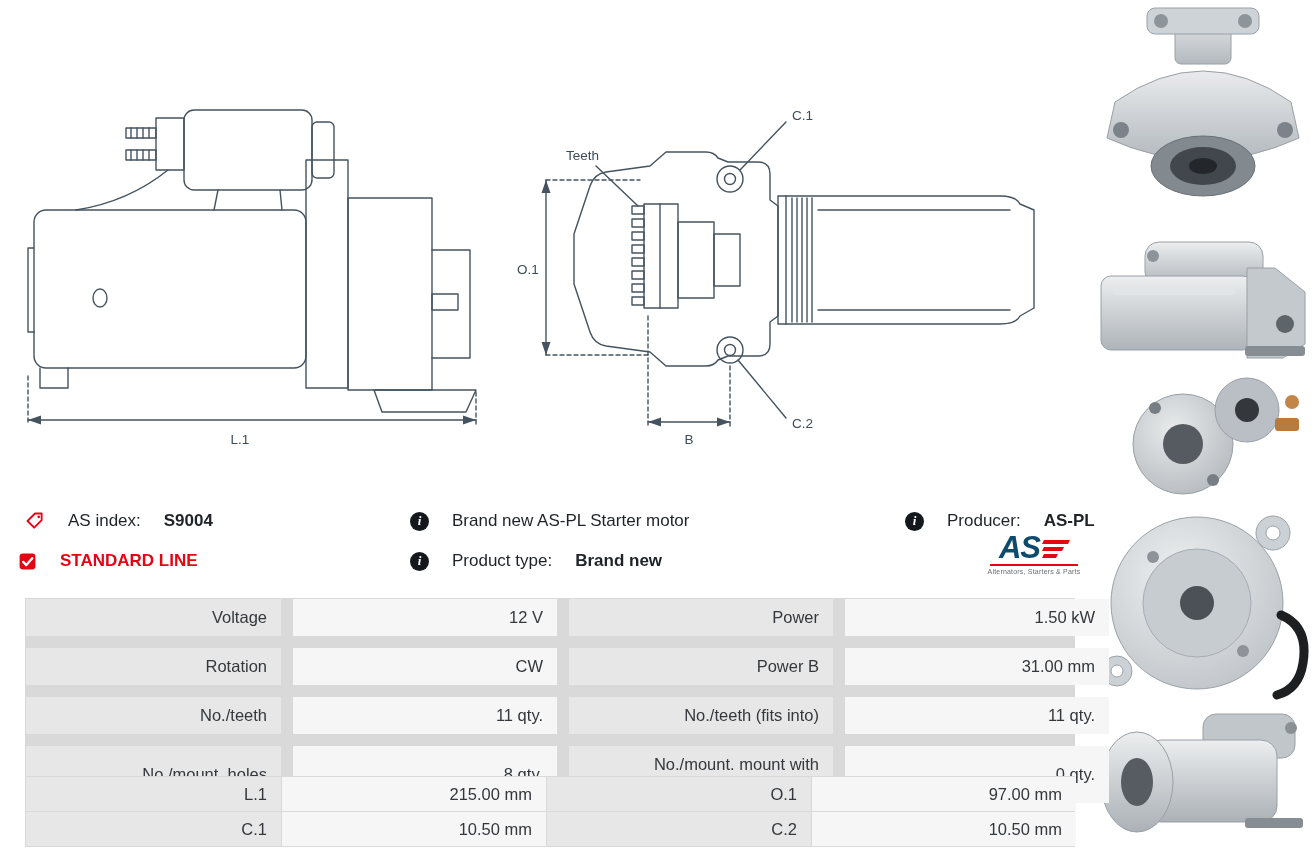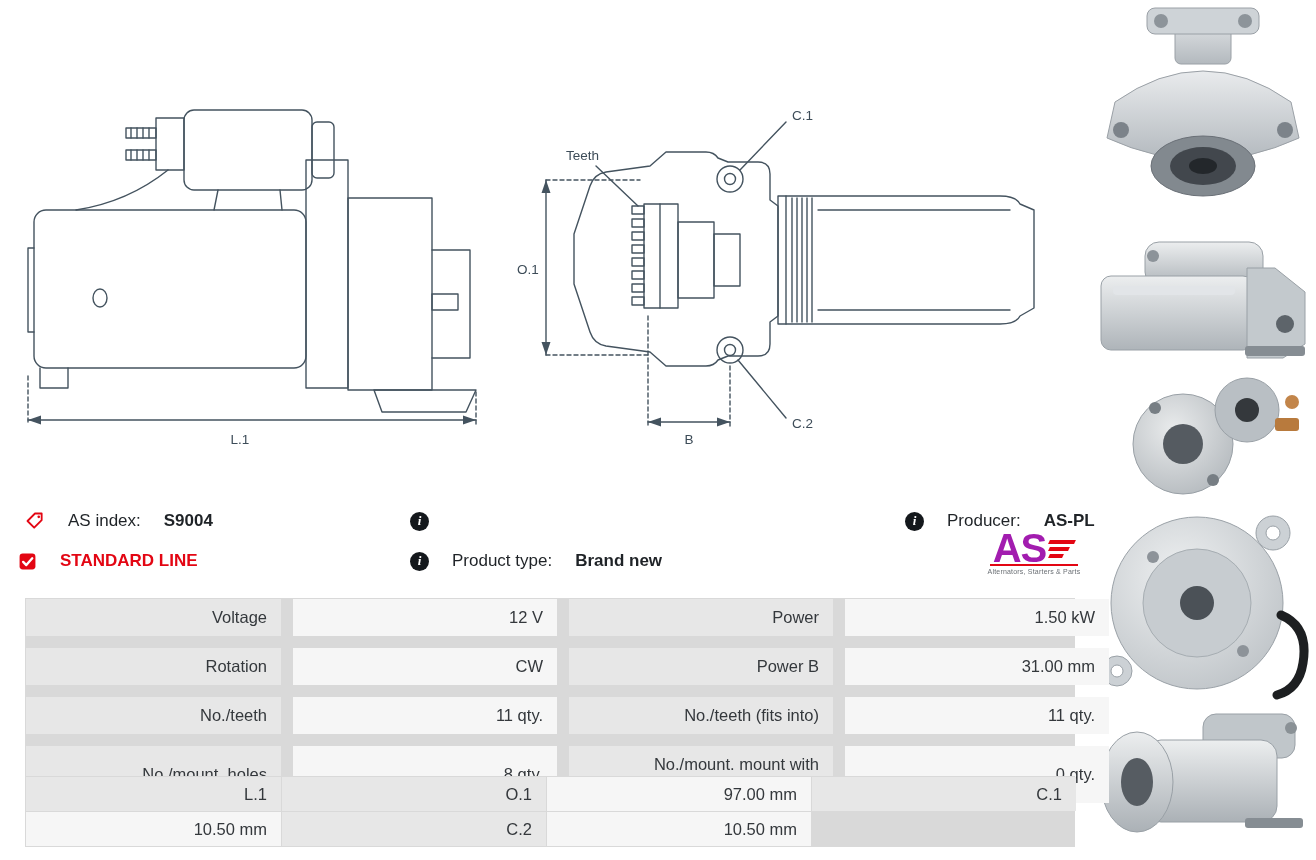--- a/index.html
+++ b/index.html
@@ -38,22 +38,22 @@
     font-style:italic; font-weight:bold; font-size:13px;
     flex:0 0 auto;
   }
   .bold { font-weight:bold; }
   .red-text { color:#e30613; font-weight:bold; }
 
   
   .as-logo { position:absolute; left:986px; top:534px; width:96px; text-align:center; }
   .as-logo-top { display:flex; align-items:flex-end; justify-content:center; gap:3px; }
   .as-logo-as {
-    font-size:40px; line-height:28px; font-weight:bold; 
-    color:#a21caf; letter-spacing:-1px;
+    font-size:31px; line-height:28px; font-weight:bold; font-style:italic;
+    color:#0c4a6e; letter-spacing:-1px;
   }
   .as-logo-bars { display:flex; flex-direction:column; gap:3px; margin-bottom:4px; }
   .as-logo-bars i { display:block; height:4px; background:#e30613; transform:skewX(-25deg); }
   .as-logo-bars i:nth-child(1){ width:26px; }
   .as-logo-bars i:nth-child(2){ width:20px; }
   .as-logo-bars i:nth-child(3){ width:14px; }
   .as-logo-rule { height:2px; background:#e30613; margin:2px 4px 2px 4px; }
   .as-logo-tagline { font-size:7px; color:#6a6f74; letter-spacing:0.2px; }
 
   
@@ -270,20 +270,21 @@
     <svg width="20" height="20" viewBox="0 0 24 24">
       <path d="M3 12 L12 3 h8 v8 L11 20 Z" fill="none" stroke="#e30613" stroke-width="2.2" stroke-linejoin="round"></path>
       <circle cx="16.5" cy="7" r="1.6" fill="#e30613"></circle>
     </svg>
     <span>AS index:</span>
     <span class="bold">S9004</span>
   </div>
 
   <div class="info-item" style="left:410px; top:508px;">
     <span class="info-icon">i</span>
+    <span>Brand new AS-PL Starter motor</span>
   </div>
 
   <div class="info-item" style="left:905px; top:508px;">
     <span class="info-icon">i</span>
     <span>Producer:</span>
     <span class="bold">AS-PL</span>
   </div>
 
   <div class="info-item" style="left:18px; top:548px;">
     <svg width="19" height="19" viewBox="0 0 24 24">
@@ -332,20 +333,21 @@
       <div class="cell label">No./mount. holes</div>
       <div class="cell">8 qty.</div>
       <div class="cell label narrow">No./mount. mount with thread</div>
       <div class="cell">0 qty.</div>
     </div>
   </div>
 
   <div class="spec spec-b">
     <div class="spec-grid">
       <div class="cell label">L.1</div>
+      <div class="cell">215.00 mm</div>
       <div class="cell label">O.1</div>
       <div class="cell">97.00 mm</div>
 
       <div class="cell label">C.1</div>
       <div class="cell">10.50 mm</div>
       <div class="cell label">C.2</div>
       <div class="cell">10.50 mm</div>
     </div>
   </div>
 

